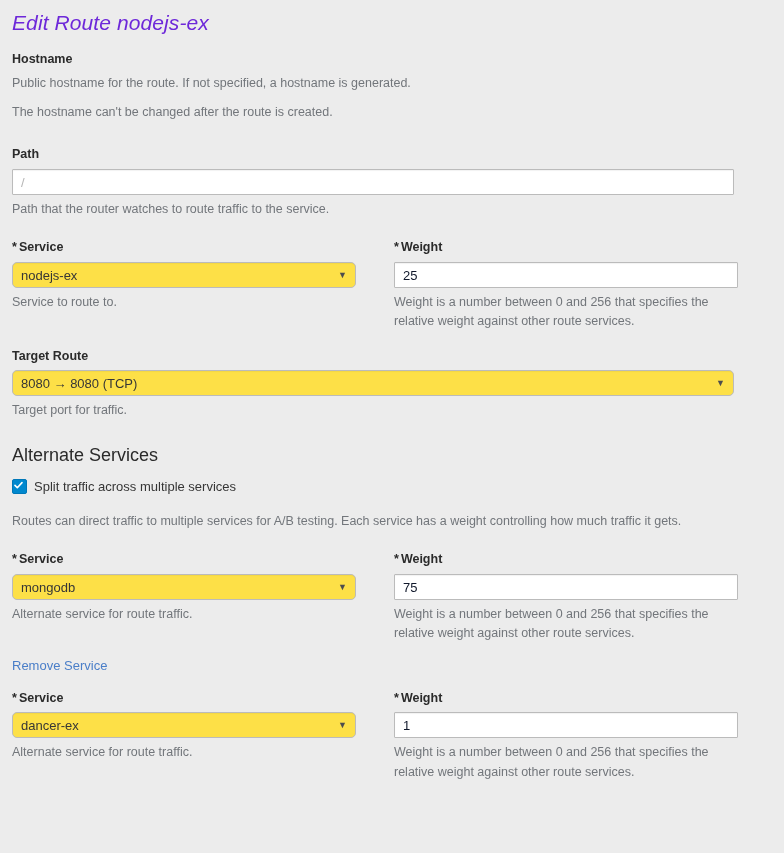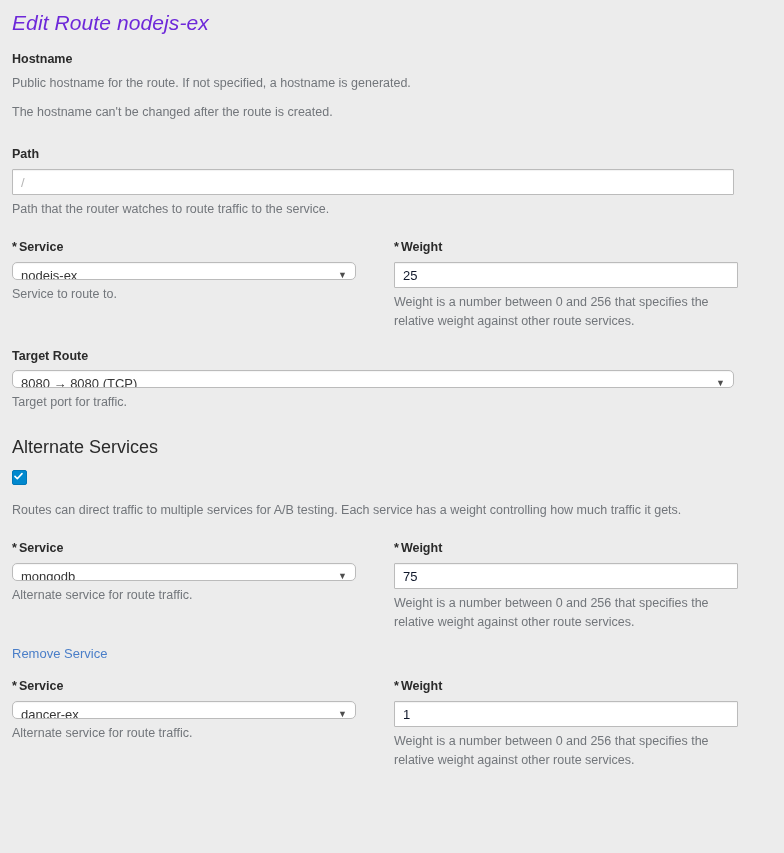--- a/index.html
+++ b/index.html
@@ -66,23 +66,23 @@
   .input-box.disabled {
     background: #f5f5f5;
     color: #8b8d8f;
     border-color: #bbbbbb;
   }
   .input-box.placeholder-text {
     color: #b5b5b5;
   }
   .select-box {
     box-sizing: border-box;
-    height: 18px;
+    height: 26px;
     border: 1px solid #bbbbbb;
-    background: #ffffff;
+    background: #fde047;
     font-size: 13px;
     color: #363636;
     padding: 2px 22px 2px 8px;
     line-height: 22px;
     display: block;
     width: 100%;
     border-radius: 5px;
     position: relative;
     white-space: nowrap;
     overflow: hidden;
@@ -226,20 +226,21 @@
 
   
   <div class="form-group">
     <h2 class="section-head">Alternate Services</h2>
     <div class="checkbox-row">
       <span class="cbx">
         <svg width="9" height="9" viewBox="0 0 9 9">
             <path d="M1 4.4 L3.3 6.7 L8 1.6" stroke="#ffffff" stroke-width="1.6" fill="none" stroke-linecap="round" stroke-linejoin="round"></path>
           </svg>
       </span>
+      <span class="checkbox-label">Split traffic across multiple services</span>
     </div>
     <div class="help-text tight">Routes can direct traffic to multiple services for A/B testing. Each service has a weight controlling how much traffic it gets.</div>
   </div>
 
   <div class="spacer-20"></div>
 
   
   <div class="row2">
     <div class="col-left">
       <label class="ctrl-label"><span class="req-star">*</span><span>Service</span></label>

